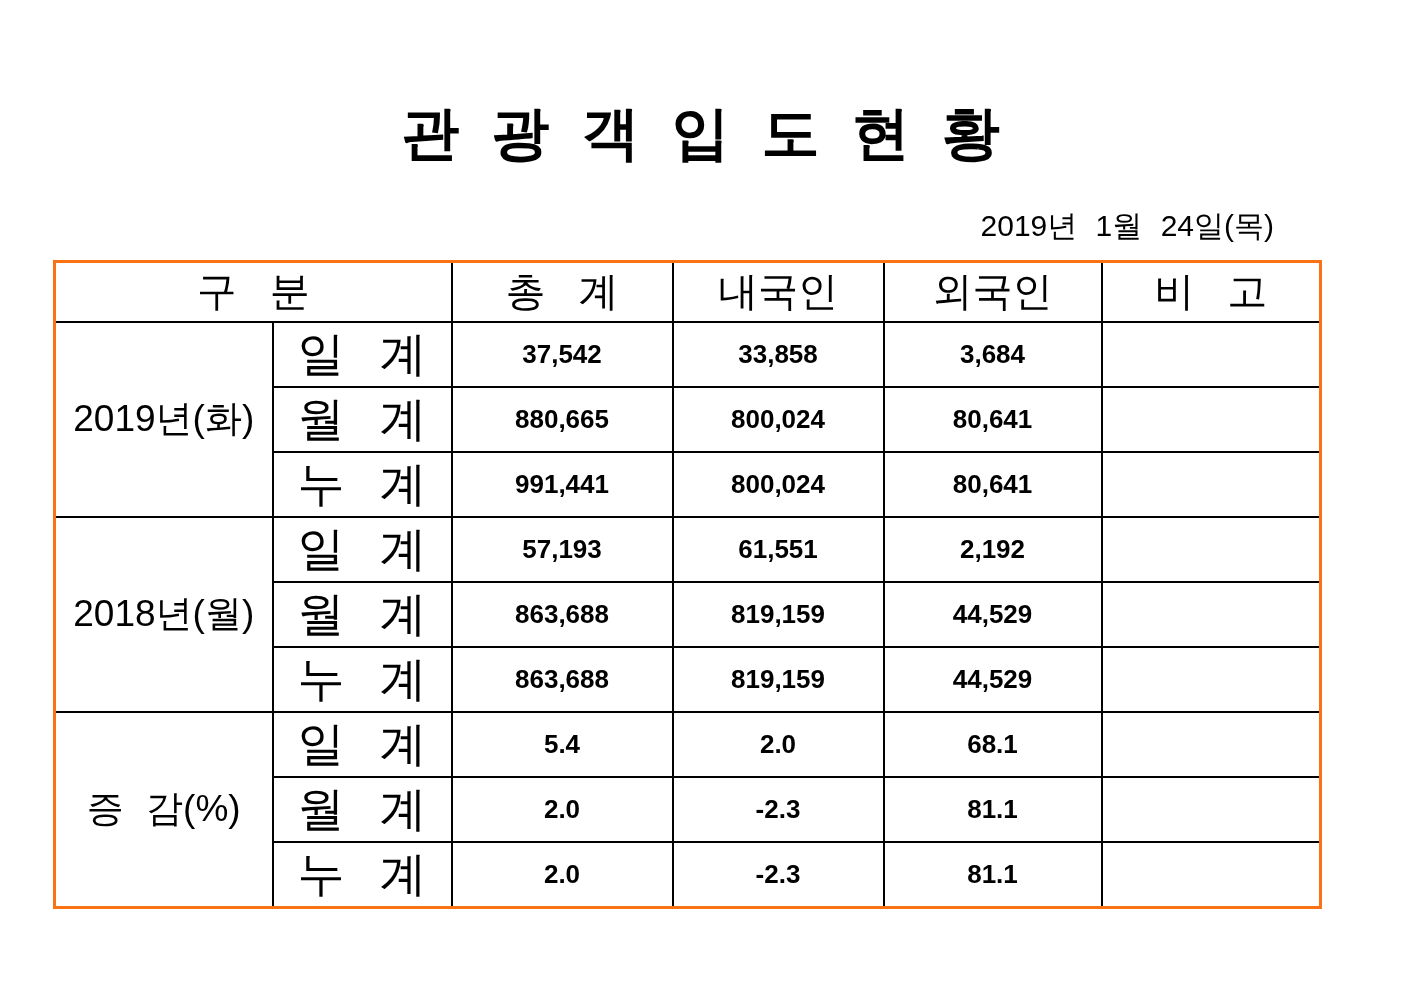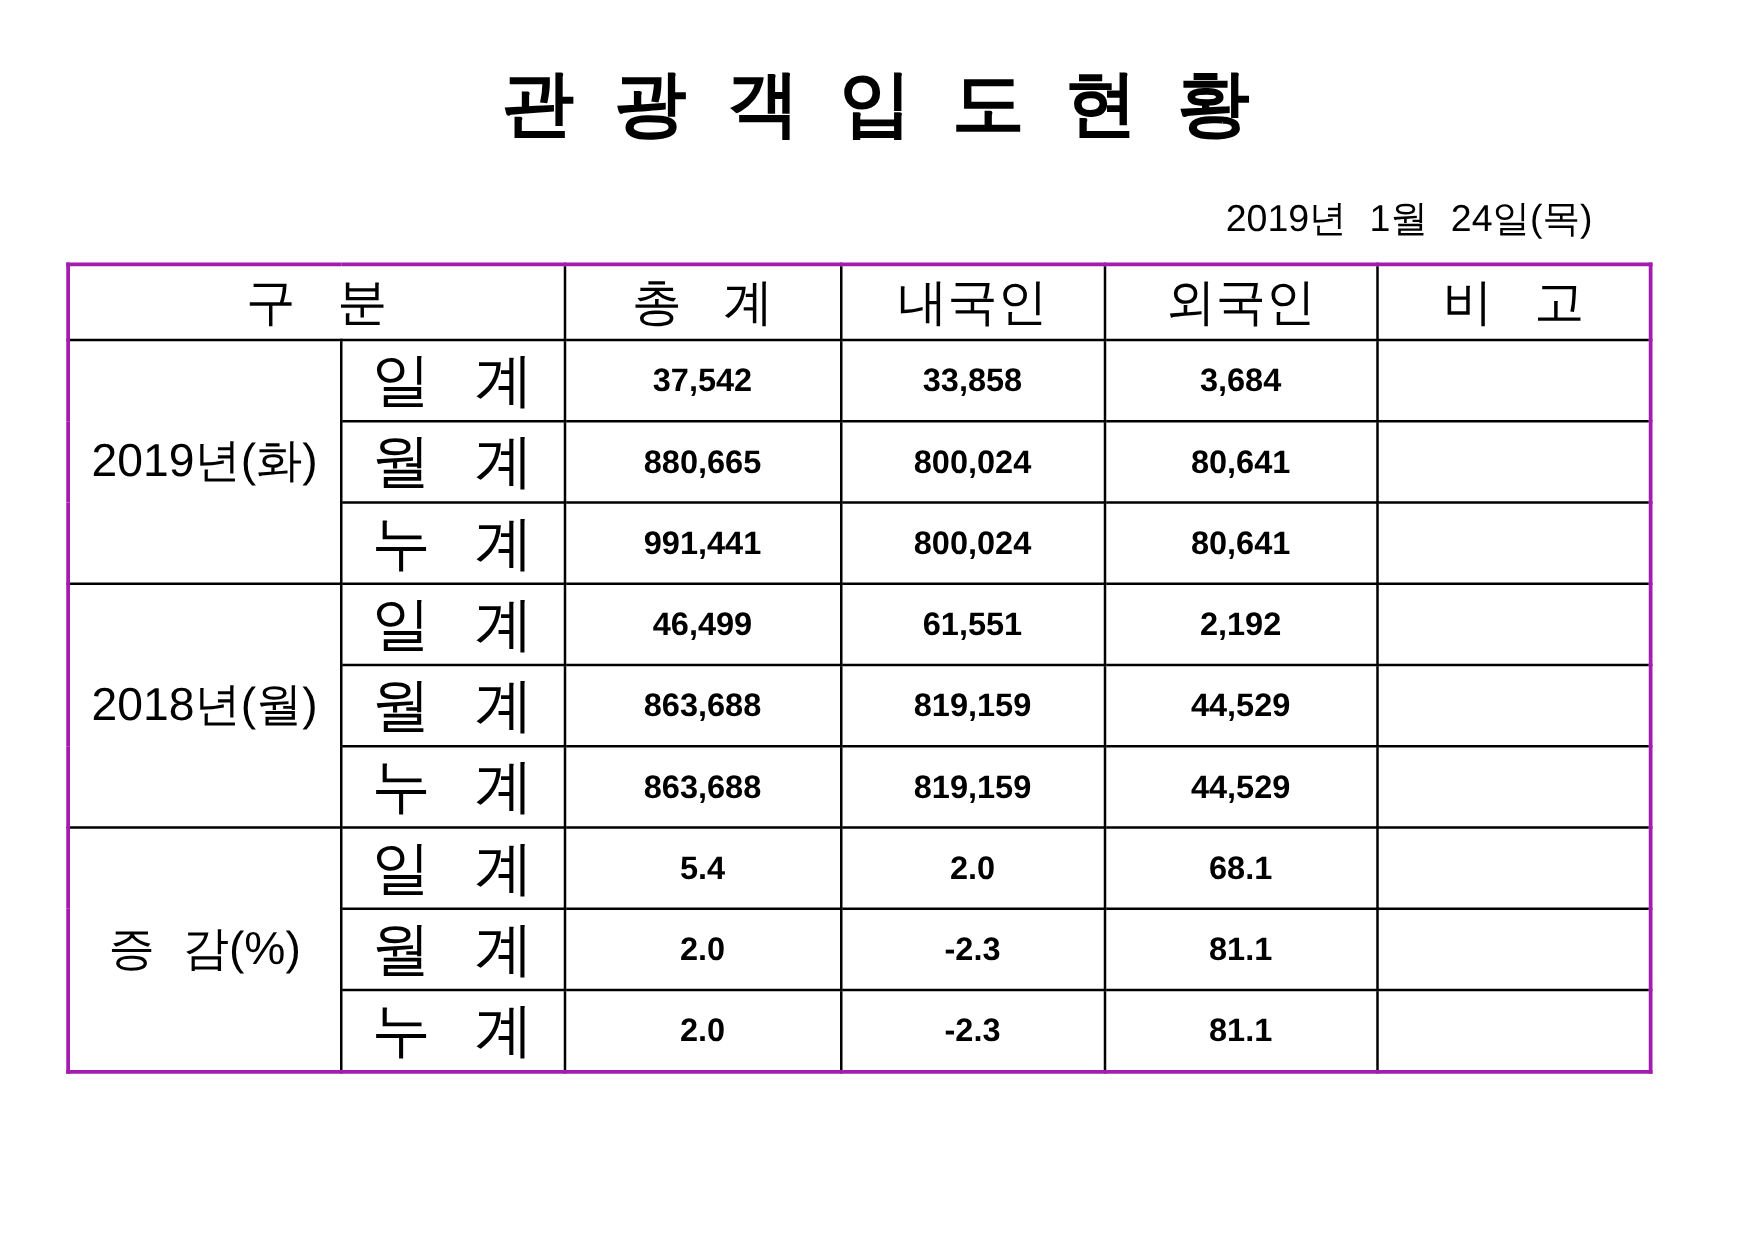--- a/index.html
+++ b/index.html
@@ -12,21 +12,21 @@
   }
   .page {
     position: relative;
     width: 1403px;
     height: 992px;
     background: #ffffff;
     overflow: hidden;
   }
   .doc-title {
     margin: 0;
-    padding-top: 48px;
+    padding-top: 98px;
     text-align: center;
     font-size: 58px;
     line-height: 70px;
     font-weight: bold;
     word-spacing: 12px;
     letter-spacing: 2px;
   }
   .content {
     margin-left: 53px;
     width: 1266px;
@@ -38,21 +38,21 @@
     padding-right: 45px;
     font-size: 30px;
     line-height: 36px;
     font-weight: normal;
     word-spacing: 10px;
   }
   table.stats {
     border-collapse: collapse;
     table-layout: fixed;
     width: 1266px;
-    border: 3px solid #a21caf;
+    border: 3px solid #f97316;
   }
   table.stats col.c-group { width: 218px; }
   table.stats col.c-sub   { width: 179px; }
   table.stats col.c-total { width: 221px; }
   table.stats col.c-dom   { width: 211px; }
   table.stats col.c-for   { width: 218px; }
   table.stats col.c-rem   { width: 219px; }
   table.stats th, table.stats td {
     border: 2px solid #000;
     height: 60px;
@@ -133,21 +133,21 @@
           <td class="sub-label">누 계</td>
           <td class="num">991,441</td>
           <td class="num">800,024</td>
           <td class="num">80,641</td>
           <td class="remark"></td>
         </tr>
 
         <tr>
           <td class="group-label" rowspan="3">2018년(월)</td>
           <td class="sub-label">일 계</td>
-          <td class="num">46,499</td>
+          <td class="num">57,193</td>
           <td class="num">61,551</td>
           <td class="num">2,192</td>
           <td class="remark"></td>
         </tr>
         <tr>
           <td class="sub-label">월 계</td>
           <td class="num">863,688</td>
           <td class="num">819,159</td>
           <td class="num">44,529</td>
           <td class="remark"></td>

